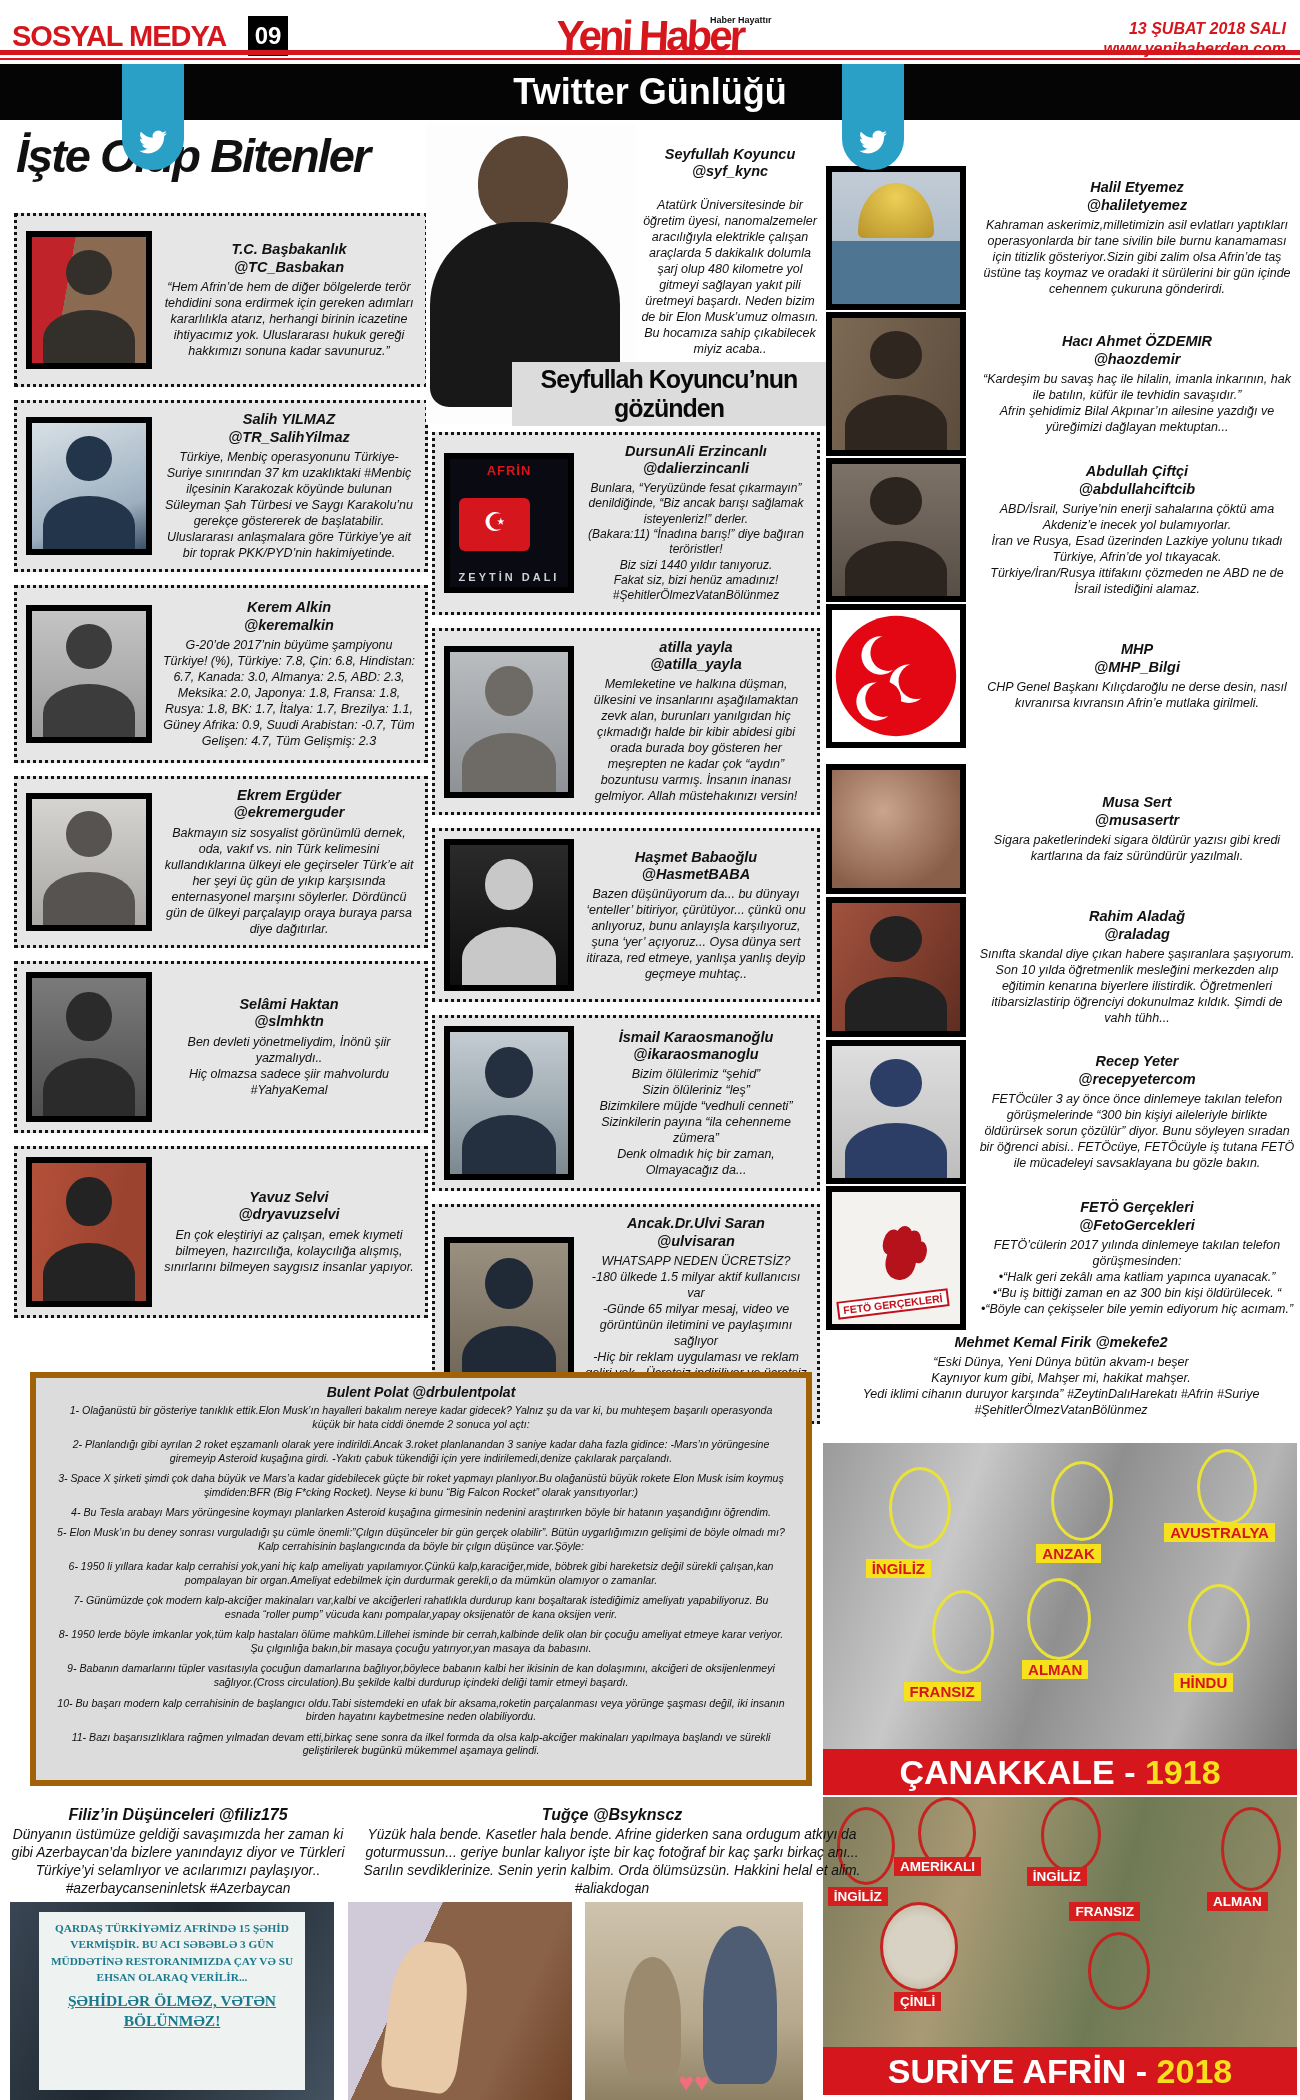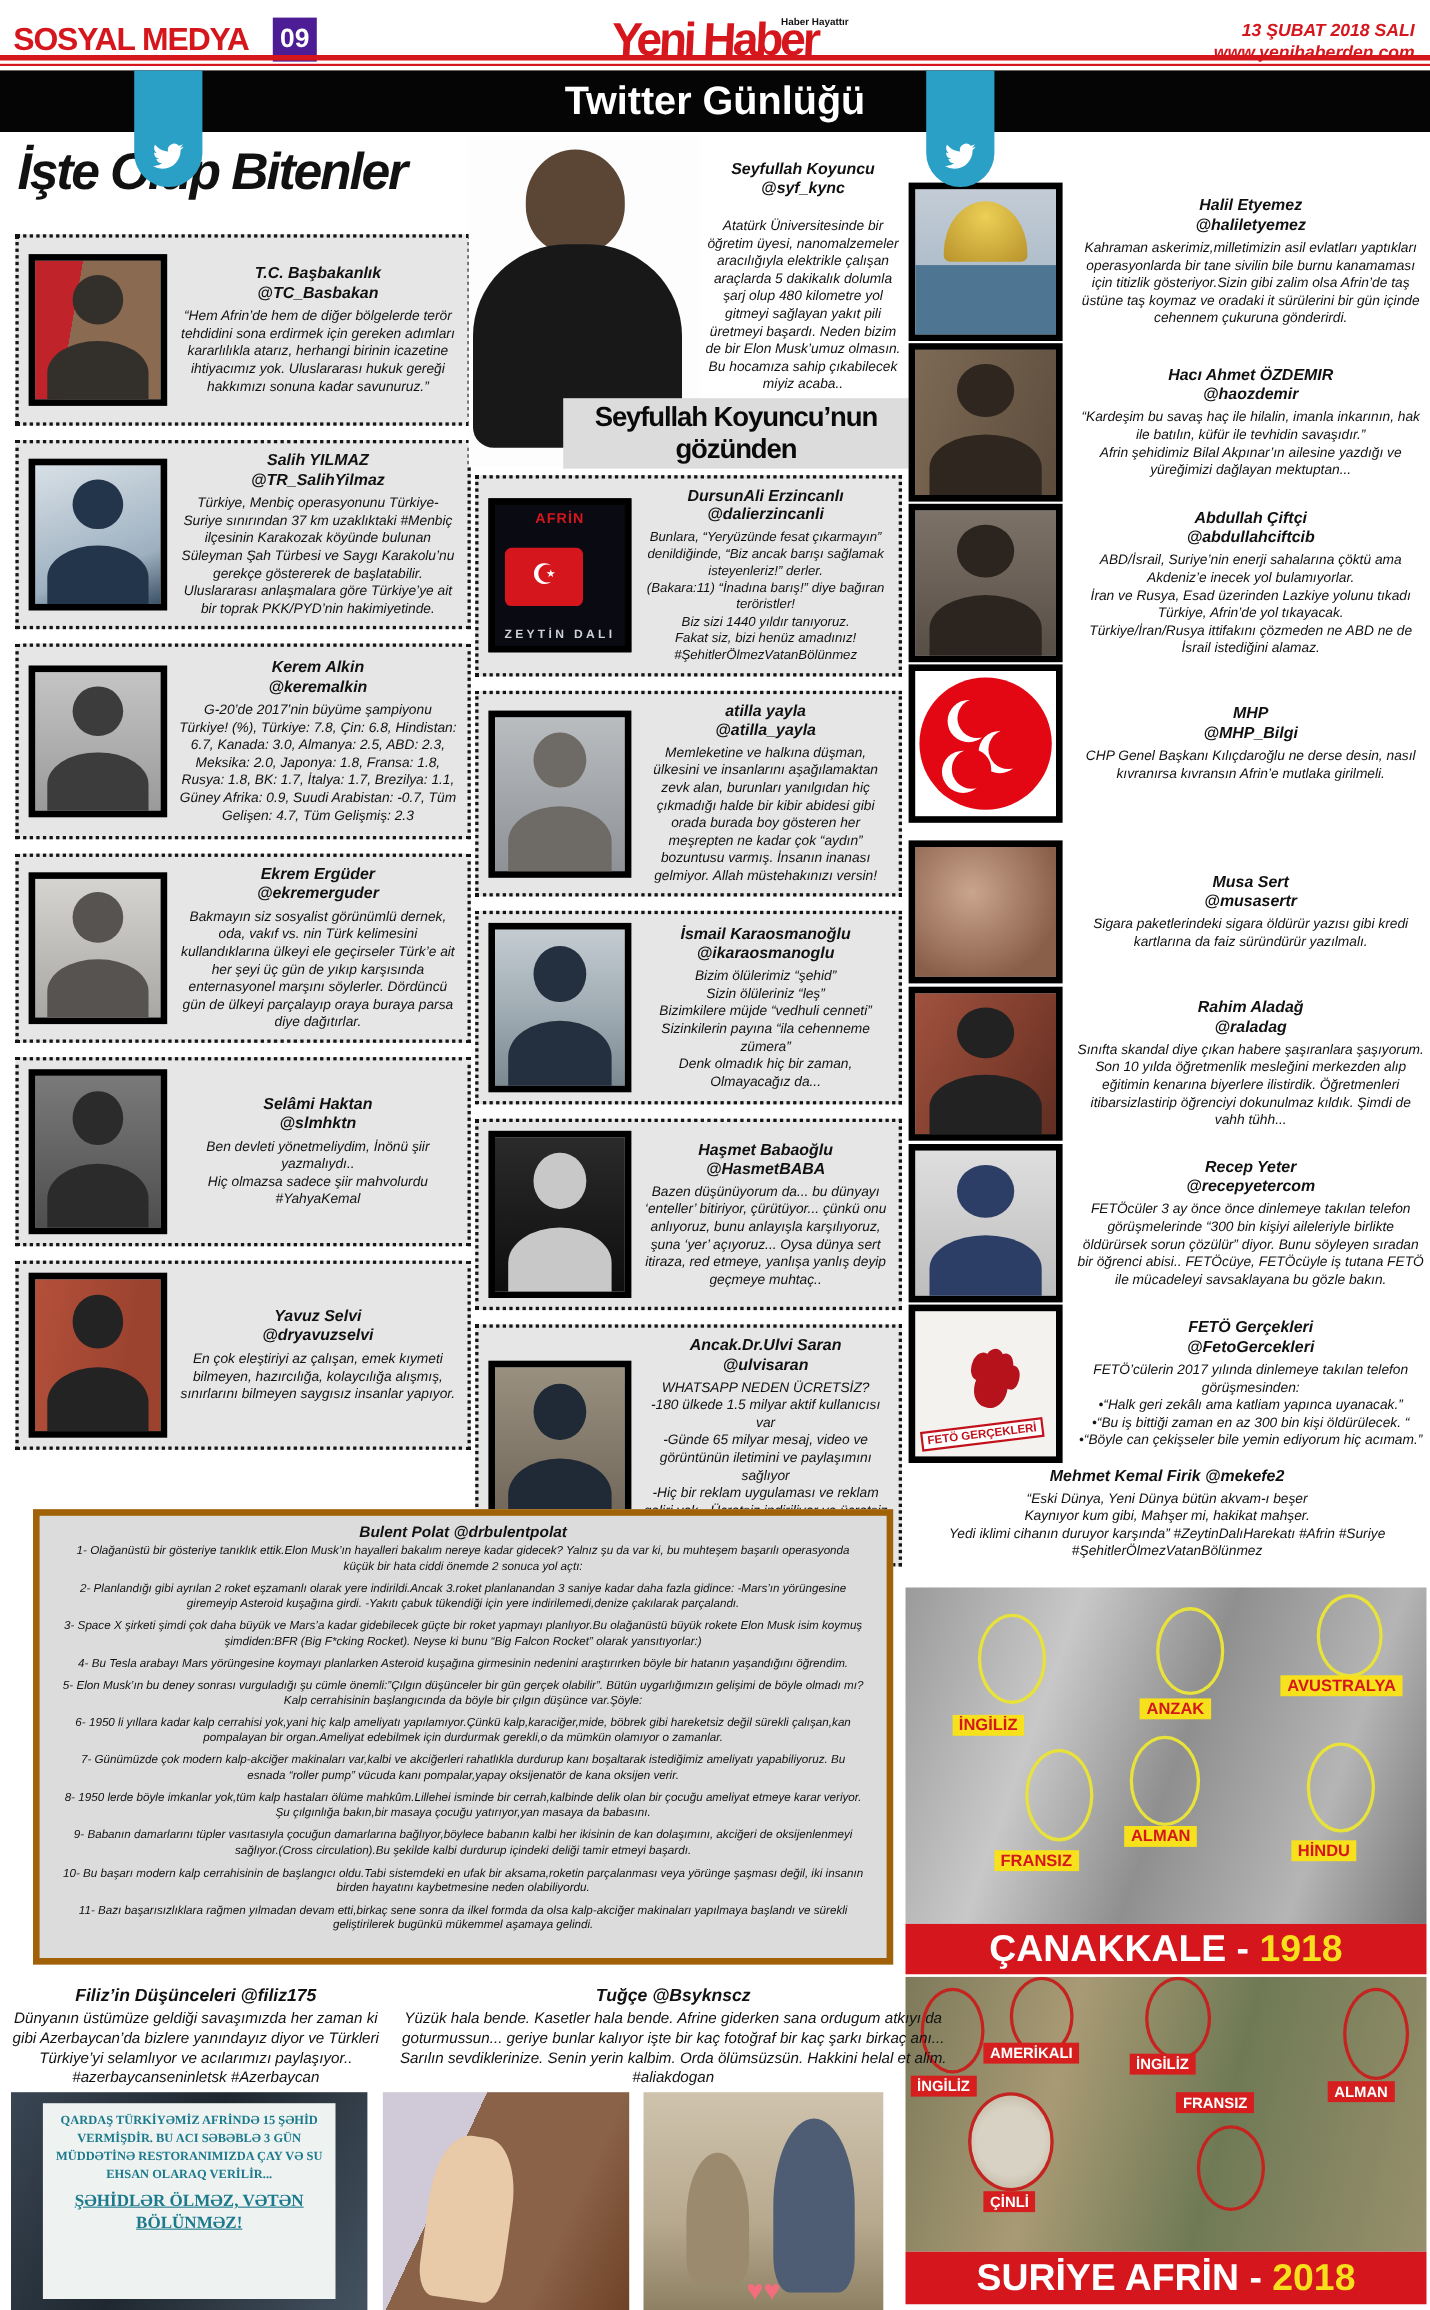--- a/index.html
+++ b/index.html
@@ -1,21 +1,21 @@
 <!DOCTYPE html>
 <html><head>
 <meta charset="utf-8">
 <style>
   html,body{margin:0;padding:0;}
   body{width:1300px;height:2100px;position:relative;background:#fff;
        font-family:"Liberation Sans", sans-serif;color:#111;overflow:hidden;}
   
   .header{position:absolute;top:12px;left:0;width:1300px;height:50px;background:#fff;}
   .section-title{position:absolute;left:12px;top:8px;font-size:29px;font-weight:bold;color:#d6161d;letter-spacing:-1px;}
-  .page-num{position:absolute;left:248px;top:4px;width:40px;height:40px;background:#4c1d95;color:#fff;
+  .page-num{position:absolute;left:248px;top:4px;width:40px;height:40px;background:#000000;color:#fff;
             font-size:24px;font-weight:bold;text-align:center;line-height:40px;}
   .logo-wrap{position:absolute;left:0;right:0;top:2px;text-align:center;}
   .logo{font-size:42px;font-weight:bold;color:#d6161d;letter-spacing:-3px;transform:skewX(-3deg);display:inline-block;line-height:44px;}
   .logo-tag{position:absolute;top:1px;left:calc(50% + 60px);font-size:9px;font-weight:bold;color:#111;}
   .dateline{position:absolute;right:14px;top:7px;text-align:right;color:#d6161d;font-weight:bold;font-style:italic;font-size:16px;line-height:1.25;}
   .rule1{position:absolute;top:50px;left:0;width:1300px;height:5px;background:#d6161d;}
   .rule2{position:absolute;top:58px;left:0;width:1300px;height:2px;background:#d6161d;}
   
   .top-banner{position:absolute;top:64px;left:0;width:1300px;height:56px;background:#050505;}
   .top-banner h1{margin:0;text-align:center;color:#fff;font-size:36px;font-weight:bold;line-height:56px;letter-spacing:0px;}
@@ -231,39 +231,39 @@
   <div class="tcard" style="min-height:152px;">
     <div class="photo pborder sil" style="background:linear-gradient(#b9bdc0,#8e9296);--sk:#6e6a66;height:140px;"></div>
     <div class="tbody">
       <div class="tw-name">atilla yayla</div>
       <div class="tw-handle">@atilla_yayla</div>
       <div class="tw-text">Memleketine ve halkına düşman, ülkesini ve insanlarını aşağılamaktan zevk alan, burunları yanılgıdan hiç çıkmadığı halde bir kibir abidesi gibi orada burada boy gösteren her meşrepten ne kadar çok “aydın” bozuntusu varmış. İnsanın inanası gelmiyor. Allah müstehakınızı versin!</div>
     </div>
   </div>
 
   <div class="tcard" style="min-height:150px;">
+    <div class="photo pborder sil" style="background:linear-gradient(#2a2a2a,#0e0e0e);--sk:#c8c8c8;height:140px;"></div>
+    <div class="tbody">
+      <div class="tw-name">Haşmet Babaoğlu</div>
+      <div class="tw-handle">@HasmetBABA</div>
+      <div class="tw-text">Bazen düşünüyorum da... bu dünyayı ‘enteller’ bitiriyor, çürütüyor... çünkü onu anlıyoruz, bunu anlayışla karşılıyoruz, şuna ‘yer’ açıyoruz... Oysa dünya sert itiraza,  red etmeye, yanlışa yanlış deyip geçmeye muhtaç..</div>
+    </div>
+  </div>
+
+  <div class="tcard" style="min-height:150px;">
     <div class="photo pborder sil" style="background:linear-gradient(#c4ccd2,#9aa6ae 60%,#7c8890);--sk:#24303f;height:142px;"></div>
     <div class="tbody">
       <div class="tw-name">İsmail Karaosmanoğlu</div>
       <div class="tw-handle">@ikaraosmanoglu</div>
       <div class="tw-text">Bizim ölülerimiz “şehid”
 Sizin ölüleriniz “leş”
 Bizimkilere müjde “vedhuli cenneti”
 Sizinkilerin payına “ila cehenneme zümera”
 Denk olmadık hiç bir zaman,
 Olmayacağız da...</div>
-    </div>
-  </div>
-
-  <div class="tcard" style="min-height:150px;">
-    <div class="photo pborder sil" style="background:linear-gradient(#2a2a2a,#0e0e0e);--sk:#c8c8c8;height:140px;"></div>
-    <div class="tbody">
-      <div class="tw-name">Haşmet Babaoğlu</div>
-      <div class="tw-handle">@HasmetBABA</div>
-      <div class="tw-text">Bazen düşünüyorum da... bu dünyayı ‘enteller’ bitiriyor, çürütüyor... çünkü onu anlıyoruz, bunu anlayışla karşılıyoruz, şuna ‘yer’ açıyoruz... Oysa dünya sert itiraza,  red etmeye, yanlışa yanlış deyip geçmeye muhtaç..</div>
     </div>
   </div>
 
   <div class="tcard" style="min-height:150px;">
     <div class="photo pborder sil" style="background:linear-gradient(#9a9080,#6e6558);--sk:#1f2a36;height:142px;"></div>
     <div class="tbody">
       <div class="tw-name">Ancak.Dr.Ulvi Saran</div>
       <div class="tw-handle">@ulvisaran</div>
       <div class="tw-text">WHATSAPP NEDEN ÜCRETSİZ?
 -180 ülkede 1.5 milyar aktif kullanıcısı var

